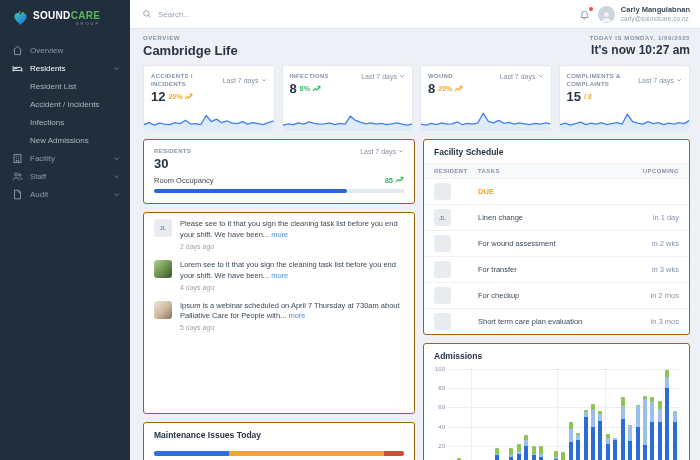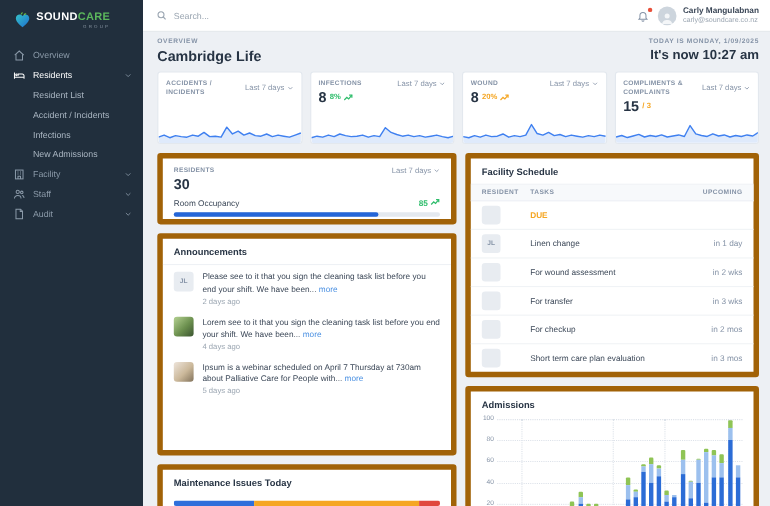--- a/index.html
+++ b/index.html
@@ -45,21 +45,21 @@
   .user-name { font-size:7.5px; font-weight:bold; color:#3c4858; line-height:1.25; }
   .user-email { font-size:6.5px; color:#9aa5b1; line-height:1.25; }
 
   .content { padding:4px 10px 0 13px; flex:1; }
   .page-head { display:flex; justify-content:space-between; align-items:flex-start; margin:2px 0 7px; }
   .eyebrow { font-size:6px; font-weight:bold; letter-spacing:.6px; color:#8492a6; }
   .page-title { font-size:13px; font-weight:bold; color:#273444; margin-top:2px; }
   .head-right { text-align:right; }
   .time-line { font-size:12px; font-weight:bold; color:#273444; margin-top:2px; }
 
-  .card { background:#fff; border:5px solid #a16207; border-radius:3px; }
+  .card { background:#fff; border:1px solid #a16207; border-radius:3px; }
   .card-title { font-size:8.5px; font-weight:bold; color:#273444; padding:7px 10px 6px;
                 border-bottom:1px solid #eef1f5; }
   .card-title.no-border { border-bottom:none; }
 
   
   .stat-row { display:flex; gap:7px; margin-bottom:8px; }
   .stat-card { flex:1; height:66px; background:#fff; border:1px solid #e3e8ee; border-radius:3px;
                display:flex; flex-direction:column; overflow:hidden; }
   .stat-top { display:flex; justify-content:space-between; padding:6px 7px 0; gap:4px; }
   .stat-label { font-size:6px; font-weight:bold; letter-spacing:.3px; color:#8492a6; line-height:1.35; }
@@ -296,20 +296,30 @@
         <div class="stat-card">
           <div class="stat-top">
        <span class="stat-label">ACCIDENTS / INCIDENTS</span>
        <span class="period">
               <span>Last 7 days</span>
               <svg viewBox="0 0 24 24" fill="none" stroke-width="3" style="width:6px;height:6px;stroke:#8492a6">
                 <path d="M5 9l7 7 7-7"></path>
               </svg>
             </span>
      </div>
+     <div class="stat-vrow">
+       <span class="stat-value">12</span>
+       <span class="stat-delta" style="color:#f5a623">
+              <span>20%</span>
+              <svg viewBox="0 0 12 10" fill="none" style="width:9px;height:7px">
+                <path d="M1 8.5l3.3-3.4 2.4 1.9L10.8 2" stroke="#f5a623" stroke-width="1.6"></path>
+                <path d="M7.3 2h3.5v3.4" stroke="#f5a623" stroke-width="1.6"></path>
+              </svg>
+            </span>
+     </div>
           <svg class="sparkline" viewBox="0 0 100 26" preserveAspectRatio="none">
             <polygon points="0,26 0.0,20.7 4.0,18.8 8.0,21.2 12.0,19.3 16.0,20.2 20.0,20.7 24.0,18.8 28.0,19.8 32.0,16.4 36.0,20.2 40.0,19.8 44.0,20.7 48.0,11.6 52.0,17.8 56.0,15.2 60.0,18.8 64.0,16.9 68.0,19.3 72.0,19.8 76.0,17.8 80.0,20.2 84.0,18.8 88.0,19.8 92.0,20.7 96.0,18.8 100.0,16.9 100,26" fill="#dfeafb"></polygon>
             <polyline points="0.0,20.7 4.0,18.8 8.0,21.2 12.0,19.3 16.0,20.2 20.0,20.7 24.0,18.8 28.0,19.8 32.0,16.4 36.0,20.2 40.0,19.8 44.0,20.7 48.0,11.6 52.0,17.8 56.0,15.2 60.0,18.8 64.0,16.9 68.0,19.3 72.0,19.8 76.0,17.8 80.0,20.2 84.0,18.8 88.0,19.8 92.0,20.7 96.0,18.8 100.0,16.9" fill="none" stroke="#3f80f0" stroke-width="1.3" vector-effect="non-scaling-stroke" stroke-linejoin="round"></polyline>
           </svg>
         </div>
         <div class="stat-card">
           <div class="stat-top">
        <span class="stat-label">INFECTIONS</span>
        <span class="period">
               <span>Last 7 days</span>
@@ -404,21 +414,20 @@
                     <path d="M7.3 2h3.5v3.4" stroke="#2ebd6b" stroke-width="1.6"></path>
                   </svg></span>
             </span>
           </div>
           <div class="progress">
             <div class="progress-fill" id="occFill" style="width: 77%;"></div>
           </div>
         </div>
 
         <div class="card ann-card">
-          <div class="card-title">Announcements</div>
           <div id="annList">
               <div class="ann-item">
                 <div class="ann-avatar">JL</div>
                 <div>
                   <div class="ann-body"><span>Please see to it that you sign the cleaning task list before you end your shift. We have been...</span> <span class="more-link">more</span></div>
      <div class="ann-time">2 days ago</div>
                 </div>
               </div>
               <div class="ann-item">
                 <div class="ann-avatar p4"></div>

